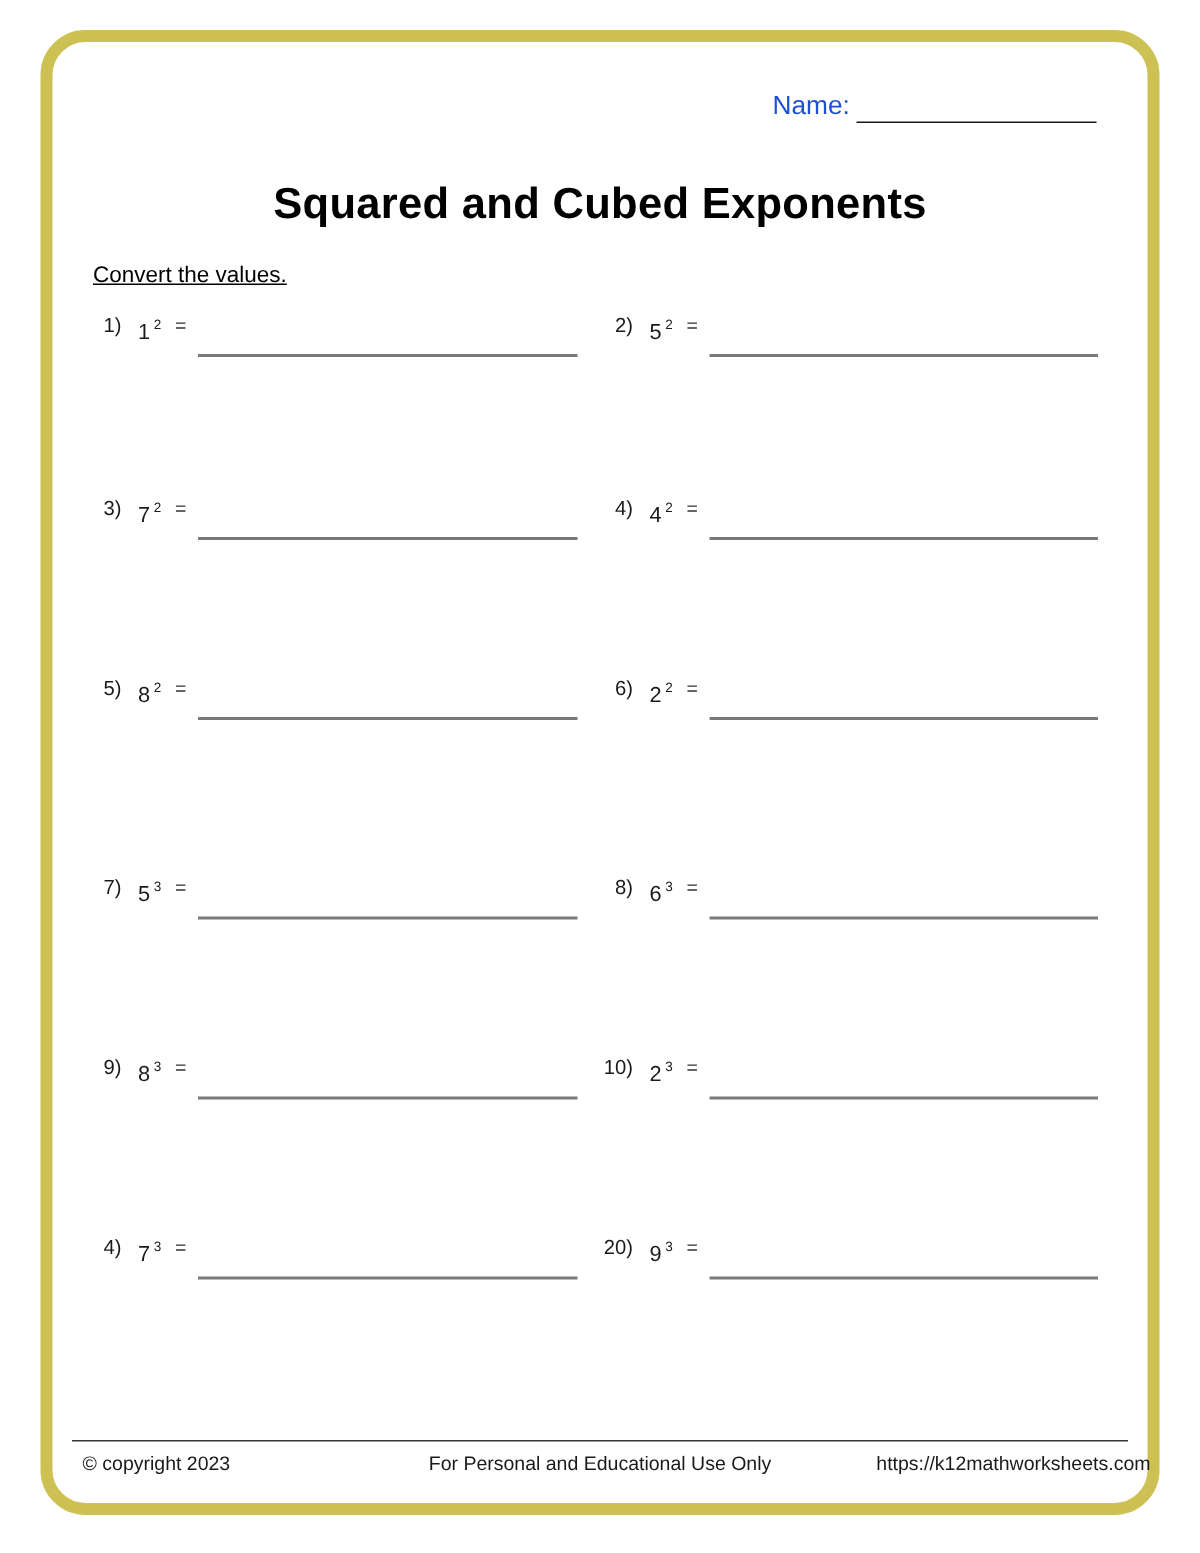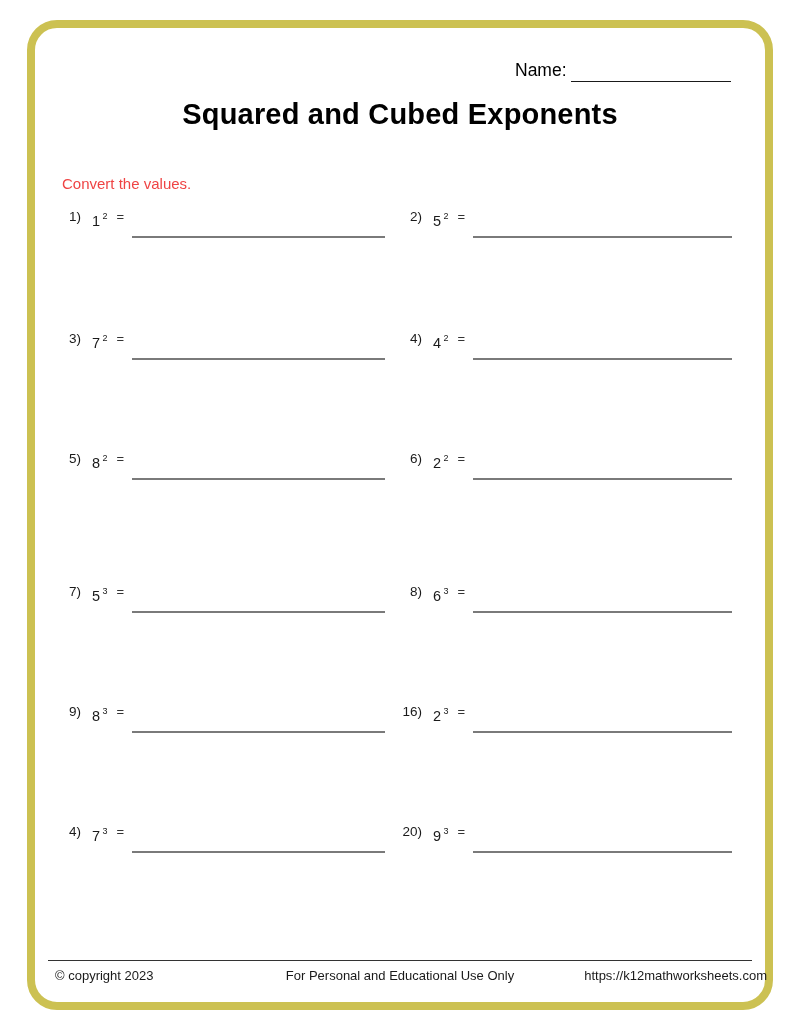--- a/index.html
+++ b/index.html
@@ -19,41 +19,42 @@
     border-radius:30px;
     background:transparent;
     pointer-events:none;
   }
   .name-row {
     position:absolute;
     top:58px; left:515px;
     display:flex;
     align-items:flex-end;
   }
-  .name-label { font-size:17.5px; color:#000000; line-height:24px; }
+  .name-label { font-size:17.5px; color:#1d4ed8; line-height:24px; }
   .name-line {
     width:160px; height:22px;
     margin-left:4px;
     border-bottom:1.8px solid #1a1a1a;
   }
   .title {
     position:absolute;
-    top:98px; left:0;
+    top:120px; left:0;
     width:100%;
     text-align:center;
     font-size:29px;
     font-weight:700;
     color:#000;
     letter-spacing:0.2px;
   }
   .instructions {
     position:absolute;
     top:175px; left:62px;
     font-size:15px;
-    color:#ef4444;
+    color:#000000;
+    text-decoration:underline;
   }
   .problem {
     position:absolute;
     display:flex;
     align-items:flex-start;
     font-size:14px;
   }
   .problem.colL { left:55px;  width:330px; }
   .problem.colR { left:396px; width:336px; }
   .pnum {
@@ -171,21 +172,21 @@
   <span class="ansline"></span>
 </div>
 
 <div class="problem colL" style="top:702px">
   <span class="pnum">9)</span>
   <span class="expr"><span>8</span><sup>3</sup></span>
   <span class="eq">=</span>
   <span class="ansline"></span>
 </div>
 <div class="problem colR" style="top:702px">
-  <span class="pnum">16)</span>
+  <span class="pnum">10)</span>
   <span class="expr"><span>2</span><sup>3</sup></span>
   <span class="eq">=</span>
   <span class="ansline"></span>
 </div>
 
 <div class="problem colL" style="top:822px">
   <span class="pnum">4)</span>
   <span class="expr"><span>7</span><sup>3</sup></span>
   <span class="eq">=</span>
   <span class="ansline"></span>

